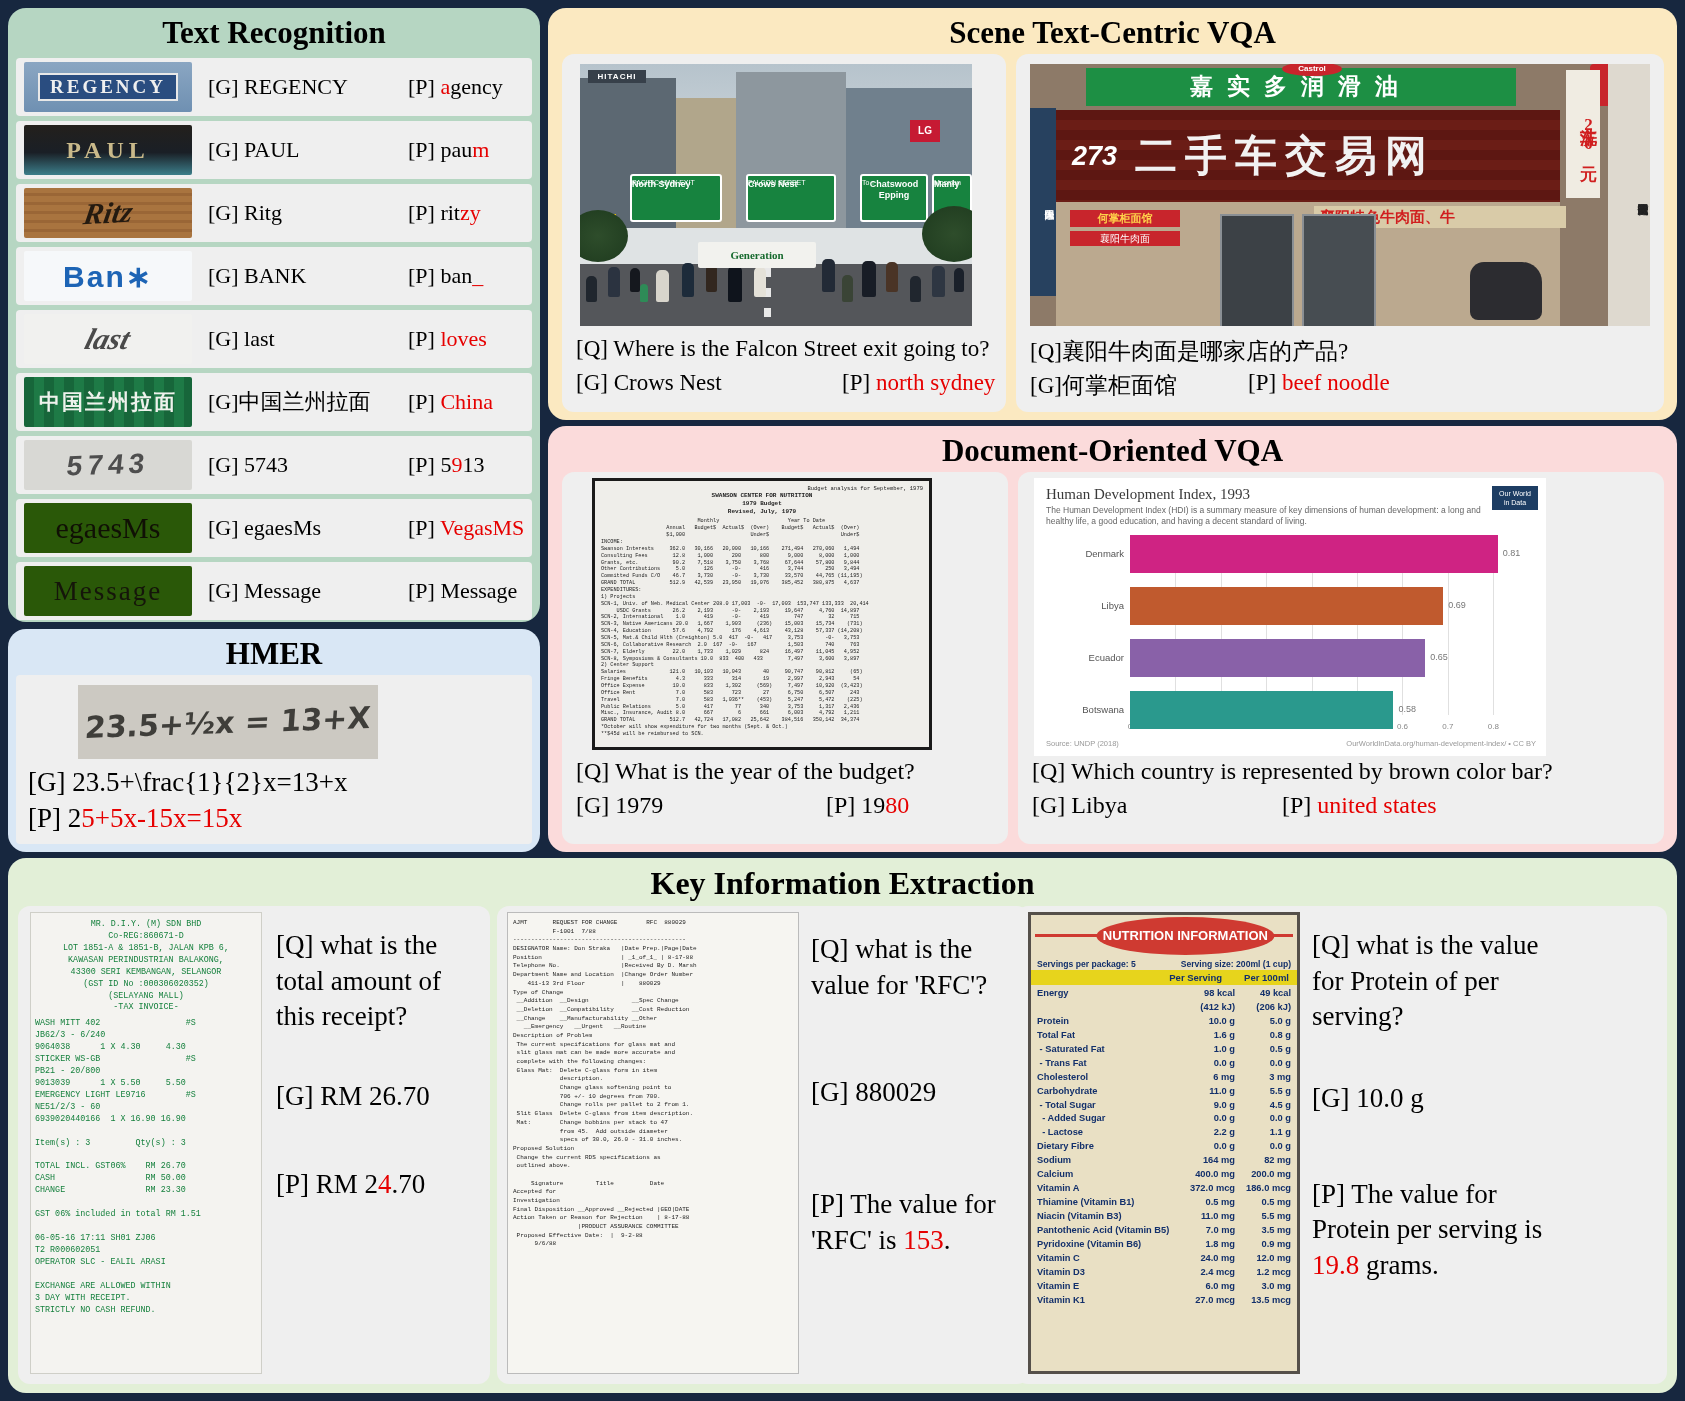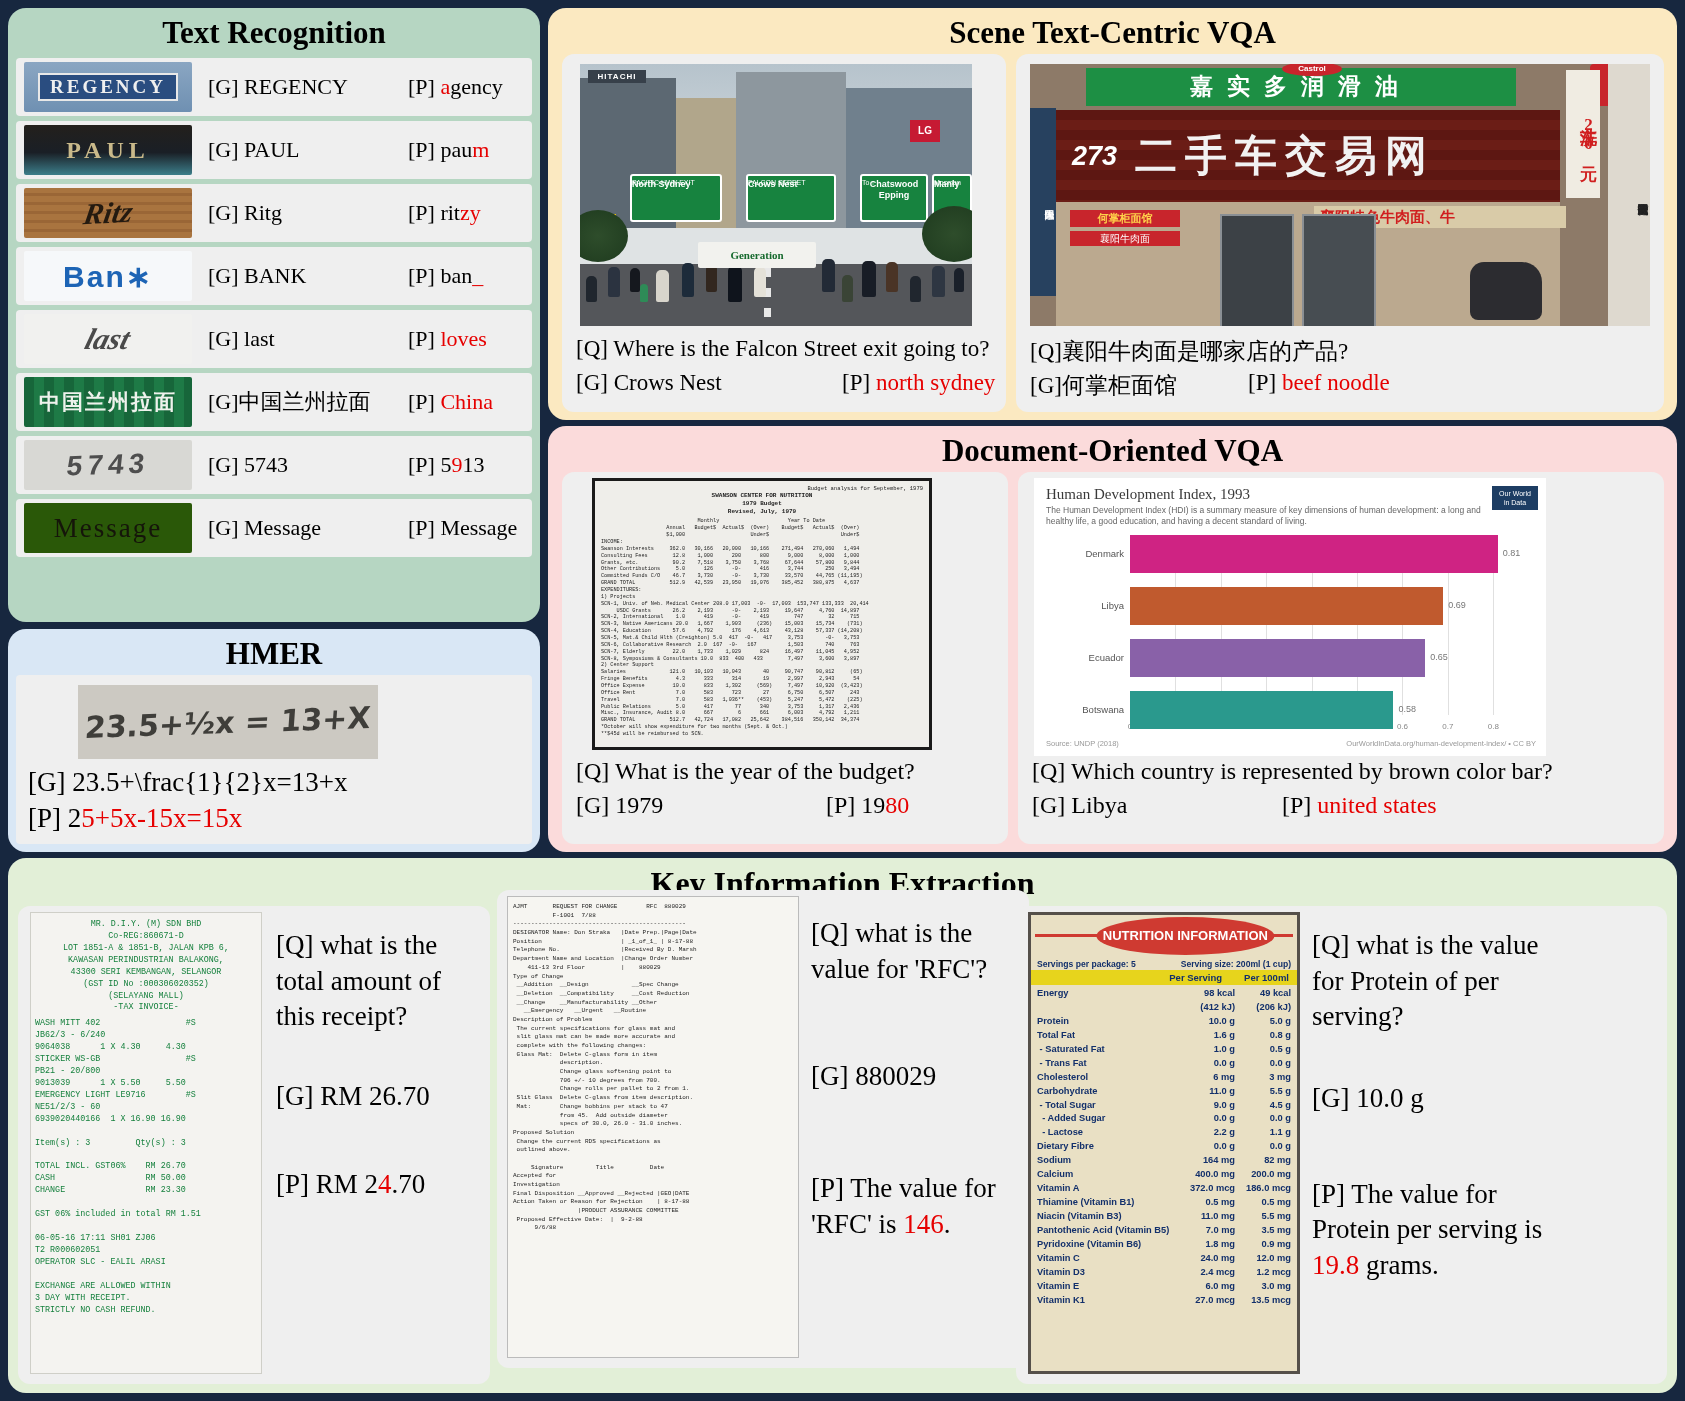--- a/index.html
+++ b/index.html
@@ -121,21 +121,21 @@
   .ch-row{position:absolute;left:0;right:0;height:38px;}
   .ch-lab{position:absolute;left:-90px;width:84px;text-align:right;font-size:9.5px;color:#555;top:13px;}
   .ch-bar{position:absolute;left:0;top:0;height:38px;}
   .ch-val{position:absolute;top:13px;font-size:9px;color:#777;}
   .ch-tick{position:absolute;bottom:0;transform:translateX(-50%);font-size:8px;color:#888;text-align:center;}
   .ch-src{display:flex;justify-content:space-between;margin:8px 10px 0 12px;font-size:7.5px;color:#999;}
 
   
   .kie-panel{left:8px;top:858px;width:1669px;height:535px;background:#e2efd7;}
   .kie-card1{left:10px;top:48px;width:472px;height:478px;}
-  .kie-card2{left:489px;top:32px;width:532px;height:478px;text-decoration:underline;}
+  .kie-card2{left:489px;top:48px;width:532px;height:478px;text-decoration:underline;}
   .kie-card3{left:1008px;top:48px;width:651px;height:478px;}
   .kie-text{position:absolute;font-size:27px;color:#000;line-height:1.32;}
   .kie-q{margin:0 0 44px 0;}
   .kie-g{margin:0 0 52px 0;}
   .receipt{position:absolute;left:12px;top:6px;width:232px;height:462px;background:#f4f3f0;border:1px solid #cfcfc8;box-sizing:border-box;overflow:hidden;color:#15803d;padding:6px 4px;}
   .rc-h{margin:0;text-align:center;font:8.4px/1.42 "Liberation Mono",monospace;white-space:pre;}
   .rc-b{margin:4px 0 0 0;font:8.4px/1.42 "Liberation Mono",monospace;white-space:pre;}
   .rfcform{position:absolute;left:10px;top:6px;width:292px;height:462px;background:#f6f5f1;border:1px solid #bbb;box-sizing:border-box;overflow:hidden;color:#222;padding:6px 5px;}
   .rf-pre{margin:0;font:6px/1.45 "Liberation Mono",monospace;white-space:pre;}
   .nlabel{position:absolute;left:12px;top:6px;width:272px;height:462px;background:#e9e0c4;border:3px solid #55504a;box-sizing:border-box;overflow:hidden;font-family:"Liberation Sans",sans-serif;}
@@ -199,20 +199,27 @@
           </div>
           <div class="tr-g">[G]中国兰州拉面</div>
           <div class="tr-p"><span>[P] </span><span class="red">China</span></div>
         </div>
         <div class="tr-row">
           <div class="tr-img img-digits">
             <span class="tr-img-text">5743</span>
           </div>
           <div class="tr-g">[G] 5743</div>
           <div class="tr-p"><span>[P] 5</span><span class="red">9</span><span>13</span></div>
+        </div>
+        <div class="tr-row">
+          <div class="tr-img img-egaesms">
+            <span class="tr-img-text">egaesMs</span>
+          </div>
+          <div class="tr-g">[G] egaesMs</div>
+          <div class="tr-p"><span>[P] </span><span class="red">VegasMS</span></div>
         </div>
         <div class="tr-row">
           <div class="tr-img img-message">
             <span class="tr-img-text">Message</span>
           </div>
           <div class="tr-g">[G] Message</div>
           <div class="tr-p"><span>[P] Message</span></div>
         </div>
       </div>
   </section>
@@ -505,21 +512,21 @@
 Investigation
 Final Disposition __Approved __Rejected |GEO|DATE
 Action Taken or Reason for Rejection    | 8-17-88
                   |PRODUCT ASSURANCE COMMITTEE
  Proposed Effective Date:  |  9-2-88
       9/6/88</pre>
       </div>
       <div class="kie-text" style="left:314px;top:26px;width:192px;">
         <div class="kie-q" style="margin-bottom:72px;">[Q] what is the value for 'RFC'?</div>
         <div class="kie-g" style="margin-bottom:76px;">[G] 880029</div>
-        <div class="kie-p"><span>[P] The value for 'RFC' is </span><span class="red">146</span><span>.</span></div>
+        <div class="kie-p"><span>[P] The value for 'RFC' is </span><span class="red">153</span><span>.</span></div>
       </div>
     </div>
 
     <div class="card kie-card3">
       <div class="nlabel">
         <div class="nl-head">
           <div class="nl-line"></div>
           <div class="nl-oval">NUTRITION INFORMATION</div>
         </div>
         <div class="nl-serv">

